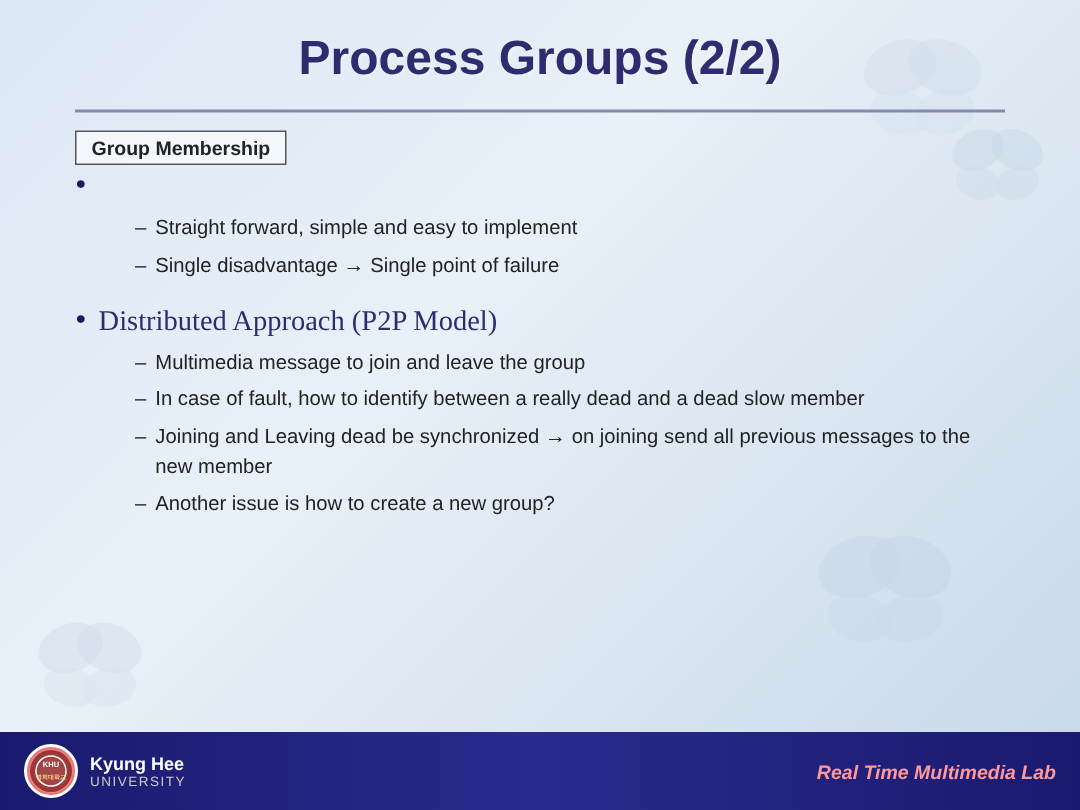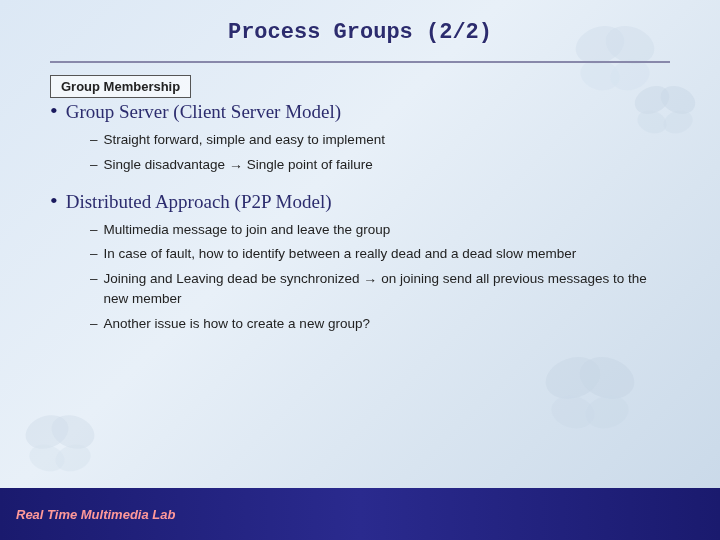--- a/index.html
+++ b/index.html
@@ -58,24 +58,24 @@
     
     .content {
       position: relative;
       z-index: 10;
       padding: 20px 50px 80px 50px;
     }
 
     
     .slide-title {
       text-align: center;
-      font-size: 22px;
+      font-size: 32px;
       font-weight: bold;
       color: #2c2c6e;
-      font-family: Liberation Mono, monospace;
+      font-family: Liberation Sans, sans-serif;
       margin-bottom: 16px;
       text-shadow: 1px 1px 2px rgba(255,255,255,0.5);
     }
 
     
     .title-border {
       border-top: 2px solid #8888aa;
       margin-bottom: 12px;
     }
 
@@ -232,21 +232,20 @@
 
     <h1 class="slide-title">Process Groups (2/2)</h1>
     <div class="title-border"></div>
 
     <div class="badge">Group Membership</div>
 
     
     <div class="bullet-section">
       <div class="bullet-main">
         <span class="bullet-dot">•</span>
-        <span>Group Server (Client Server Model)</span>
       </div>
       <div class="sub-items">
         <div class="sub-item">
           <span class="dash">–</span>
           <span>Straight forward, simple and easy to implement</span>
         </div>
         <div class="sub-item">
           <span class="dash">–</span>
           <span>
             <span>Single disadvantage</span>
@@ -283,16 +282,30 @@
         <div class="sub-item">
           <span class="dash">–</span>
           <span>Another issue is how to create a new group?</span>
         </div>
       </div>
     </div>
 
   </div>
 
   <div class="bottom-bar">
+    <div class="logo-area">
+      <div class="logo-circle">
+        <svg width="30" height="30" viewBox="0 0 30 30">
+          <circle cx="15" cy="15" r="14" fill="#8b1a1a" opacity="0.8"></circle>
+          <circle cx="15" cy="15" r="10" fill="none" stroke="#fff" stroke-width="1"></circle>
+          <text x="15" y="12" text-anchor="middle" font-size="5" fill="#fff" font-weight="bold">KHU</text>
+          <text x="15" y="20" text-anchor="middle" font-size="4" fill="#ffcc88">경희대학교</text>
+        </svg>
+      </div>
+      <div class="logo-text-area">
+        <span class="logo-main-text">Kyung Hee</span>
+        <span class="logo-sub-text">UNIVERSITY</span>
+      </div>
+    </div>
     <div class="lab-title">Real Time Multimedia Lab</div>
   </div>
 
 </div>
 
 </body></html>

